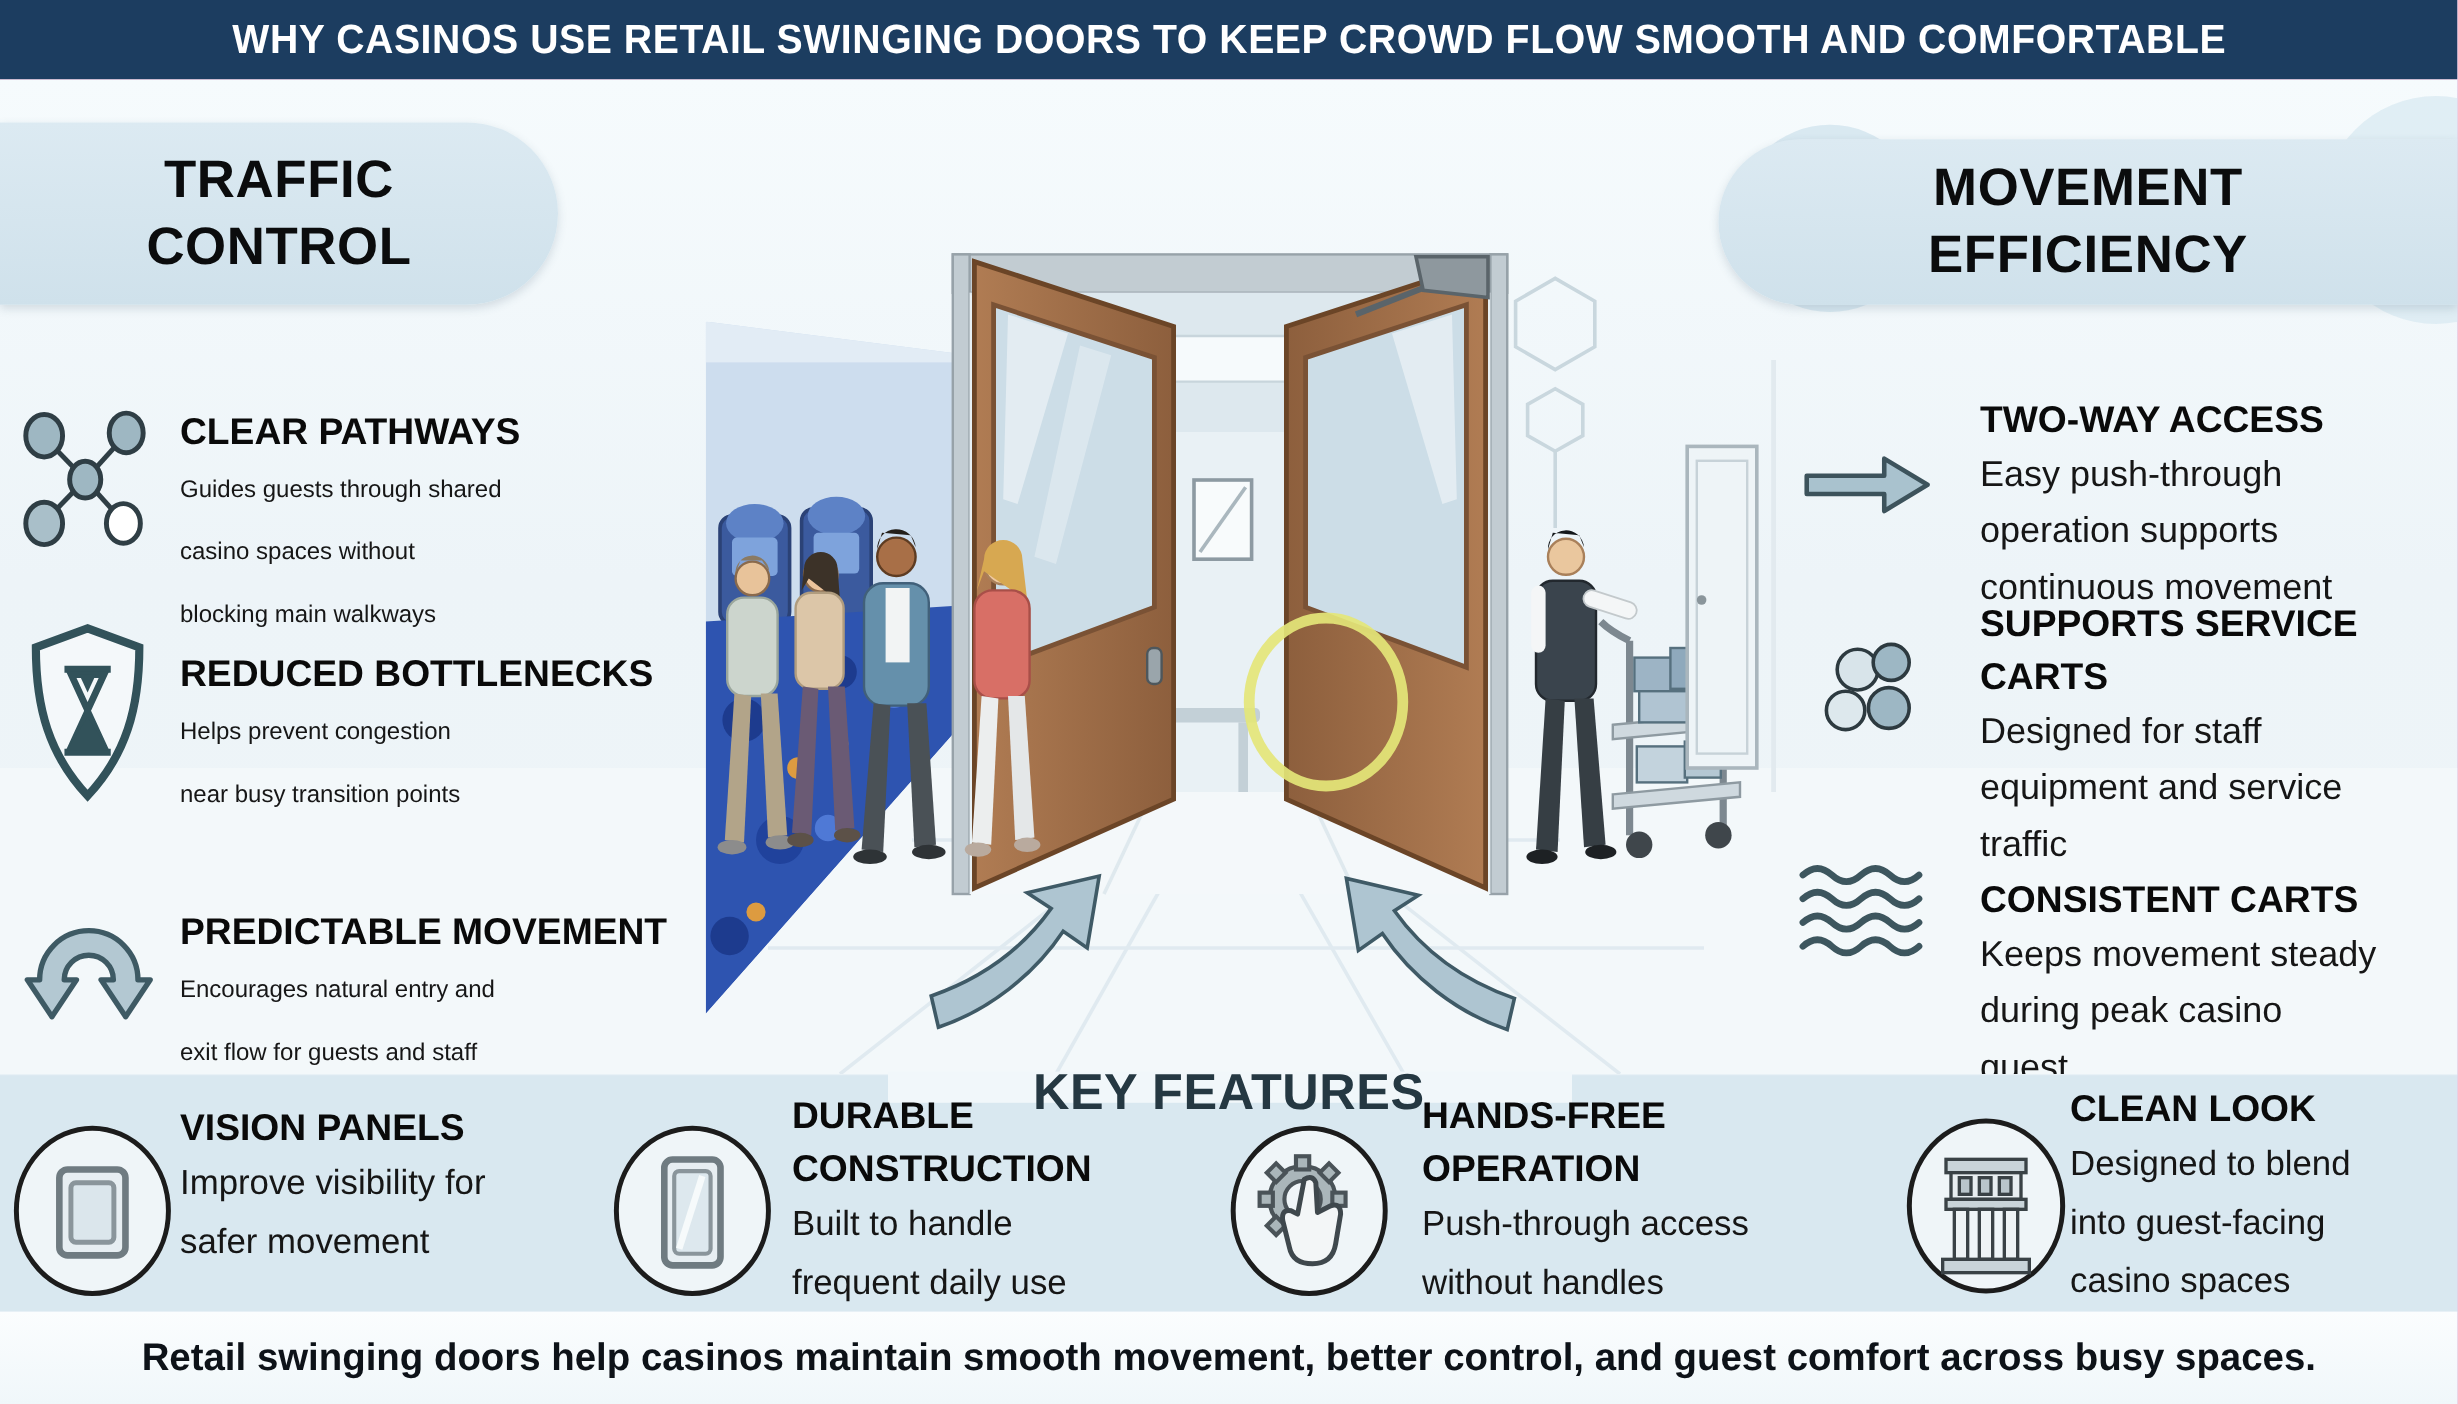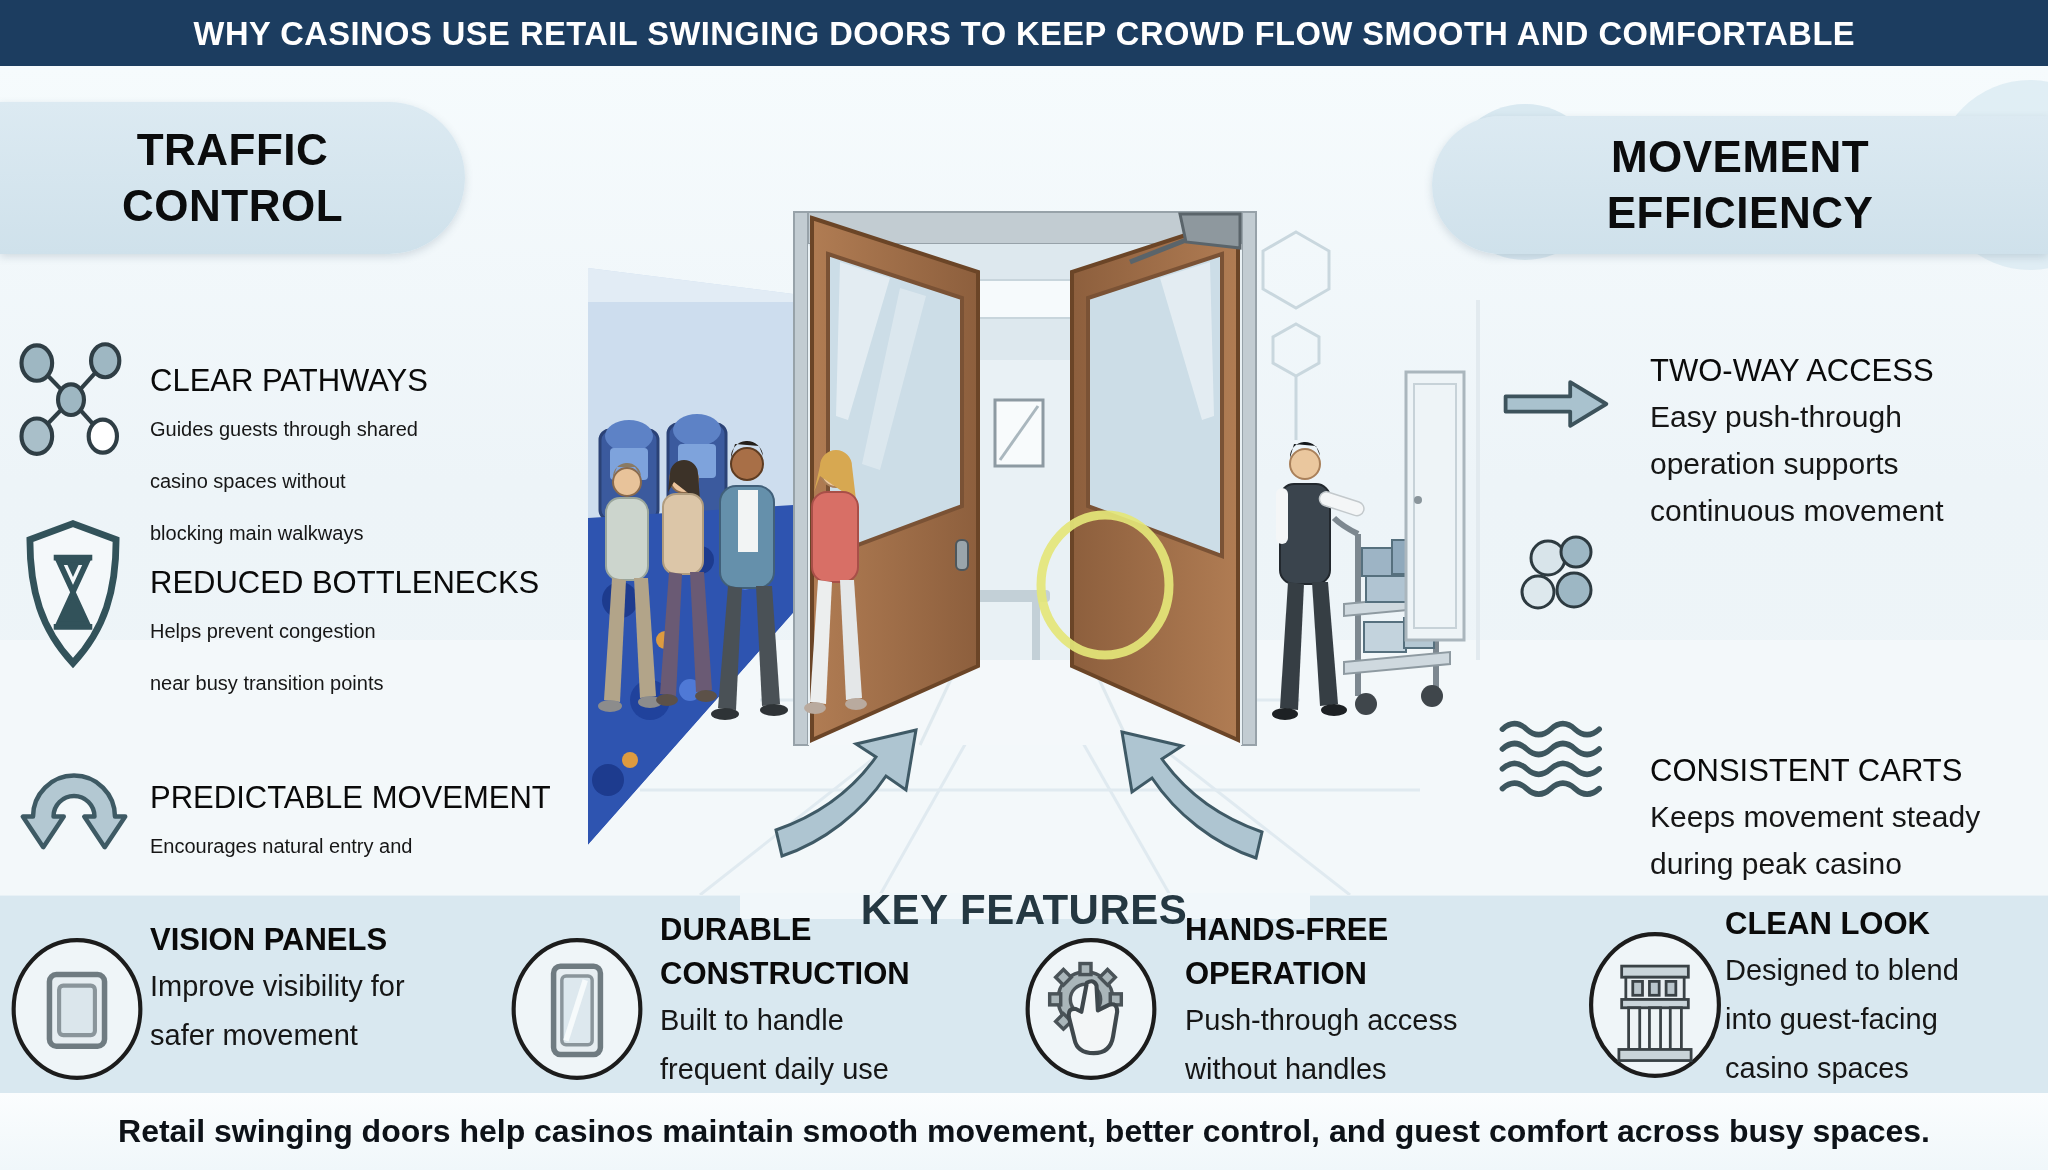--- a/index.html
+++ b/index.html
@@ -12,21 +12,21 @@
   .header h1{margin:0;color:#fff;font-size:34px;font-weight:700;letter-spacing:.5px;
              transform:scaleX(.96);white-space:nowrap;}
   .scene{left:0;top:66px;width:2048px;height:829px;pointer-events:none;}
   
   .pill{background:linear-gradient(180deg,#dceaf2,#cfe1eb);box-shadow:0 3px 8px rgba(60,90,110,.18);
         display:flex;flex-direction:column;align-items:center;justify-content:center;}
   .pill-left{left:0;top:102px;width:465px;height:152px;border-radius:0 80px 80px 0;}
   .pill-right{left:1432px;top:116px;width:616px;height:138px;border-radius:80px 0 0 80px;}
   .pill .t{font-size:44px;line-height:56px;font-weight:700;color:#0b0c0d;letter-spacing:.5px;}
   
-  .item-title{font-size:31px;font-weight:400;color:#0a0a0a;line-height:44px;white-space:nowrap;margin-top:21px;}
+  .item-title{font-size:31px;font-weight:700;color:#0a0a0a;line-height:44px;white-space:nowrap;}
   .body-l{font-size:20px;color:#161616;line-height:52px;}
   .body-r{font-size:30px;color:#161616;line-height:47px;}
   
   .band{left:0;top:895px;width:2048px;height:198px;background:#d9e8f0;border-top:1px solid #e8f1f6;}
   .kf-shelf{left:740px;top:893px;width:570px;height:26px;background:#f1f7fa;}
   .kf-title{left:0;top:870px;width:2048px;text-align:center;font-size:42px;font-weight:700;
             color:#253842;letter-spacing:.5px;margin-top:16px;}
   .feat-title{font-size:31px;font-weight:700;color:#0a0a0a;line-height:44px;}
   .feat-body{font-size:29px;color:#161616;line-height:49px;}
   
@@ -281,20 +281,21 @@
     </div>
   </div>
 
   <svg class="abs" style="left:10px;top:748px" width="128" height="114" viewBox="0 0 100 86">
     <path d="M18 52 A32 32 0 1 1 82 52 L90 52 L74 76 L58 52 L66 52 A16 16 0 1 0 34 52 L42 52 L26 76 L10 52 Z" fill="#b3c8d2" stroke="#3e5a64" stroke-width="3.5" stroke-linejoin="round"></path>
   </svg>
   <div class="abs" style="left:150px;top:755px">
     <div class="item-title">PREDICTABLE MOVEMENT</div>
     <div class="body-l">
       <div>Encourages natural entry and</div>
+      <div>exit flow for guests and staff</div>
     </div>
   </div>
 
   <div class="abs pill pill-right">
     <div class="t">MOVEMENT</div>
     <div class="t">EFFICIENCY</div>
   </div>
 
   <svg class="abs" style="left:1498px;top:372px" width="114" height="64" viewBox="0 0 120 64">
     <path d="M8 24 H76 V9 L114 32 L76 55 V40 H8 Z" fill="#a9c2ce" stroke="#3d535c" stroke-width="4" stroke-linejoin="round"></path>
@@ -309,20 +310,29 @@
   </div>
 
   <svg class="abs" style="left:1512px;top:528px" width="100" height="100" viewBox="0 0 100 100">
     <g stroke="#2d3a40" stroke-width="3">
       <circle cx="36" cy="30" r="17" fill="#d8e4ea"></circle>
       <circle cx="64" cy="24" r="15" fill="#9db7c4"></circle>
       <circle cx="26" cy="64" r="16" fill="#dde8ed"></circle>
       <circle cx="62" cy="62" r="17" fill="#9db7c4"></circle>
     </g>
   </svg>
+  <div class="abs" style="left:1650px;top:498px">
+    <div class="item-title">SUPPORTS SERVICE</div>
+    <div class="item-title">CARTS</div>
+    <div class="body-r">
+      <div>Designed for staff</div>
+      <div>equipment and service</div>
+      <div>traffic</div>
+    </div>
+  </div>
 
   <svg class="abs" style="left:1498px;top:716px" width="110" height="88" viewBox="0 0 100 80">
     <g stroke="#3d565e" stroke-width="5" fill="none" stroke-linecap="round">
       <path d="M4 12 q11 -10 22 0 t22 0 t22 0 t22 0"></path>
       <path d="M4 30 q11 -10 22 0 t22 0 t22 0 t22 0"></path>
       <path d="M4 48 q11 -10 22 0 t22 0 t22 0 t22 0"></path>
       <path d="M4 66 q11 -10 22 0 t22 0 t22 0 t22 0"></path>
     </g>
   </svg>
   <div class="abs" style="left:1650px;top:728px">

